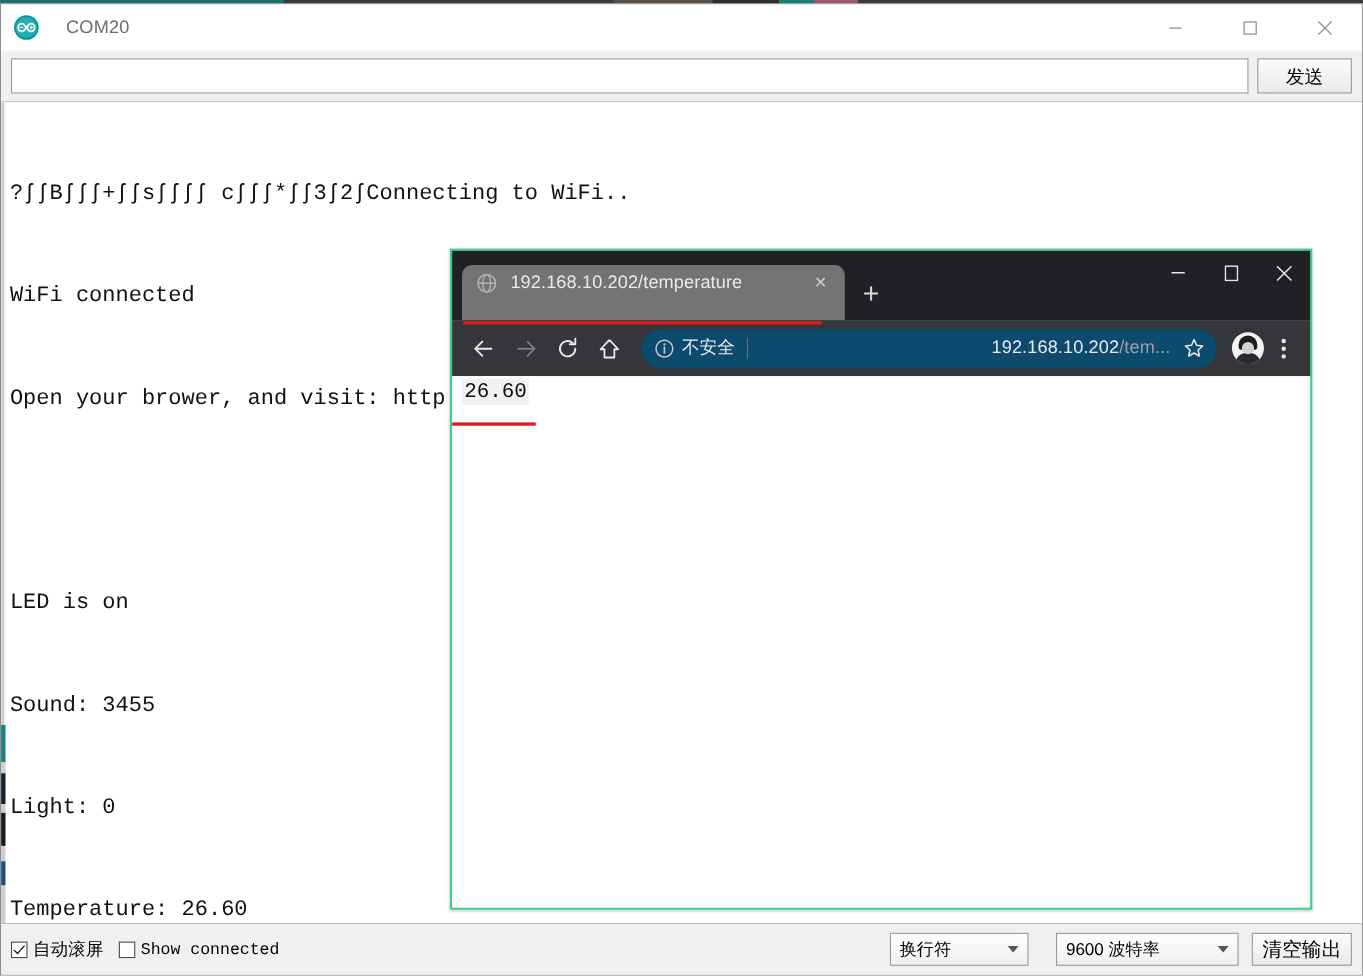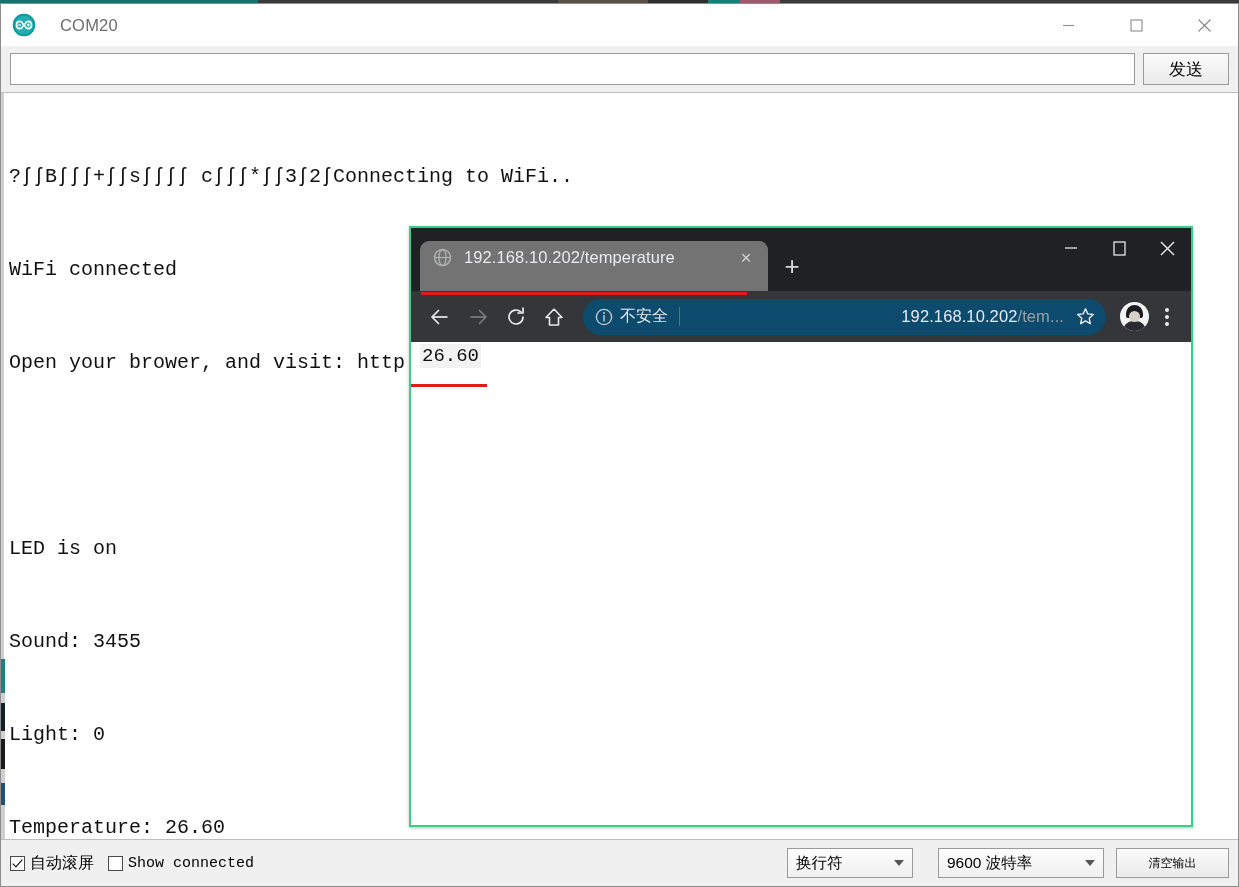--- a/index.html
+++ b/index.html
@@ -219,27 +219,27 @@
     opacity: .85;
   }
   .sel .caret-wrap {
     margin-left: auto;
     display: flex;
     align-items: center;
     padding-left: 14px;
   }
   #clear-button {
     margin-left: 12px;
-    width: 113px;
+    width: 91px;
     height: 30px;
     background: linear-gradient(#fbfbfb, #eaeaea);
     border: 1px solid #9a9a9a;
     box-sizing: border-box;
     font-family: "Liberation Sans", sans-serif;
-    font-size: 12px;
+    font-size: 18px;
     color: #000;
     padding: 0;
     cursor: default;
   }
 
   
   #browser-window {
     position: absolute;
     left: 409px;
     top: 226px;

